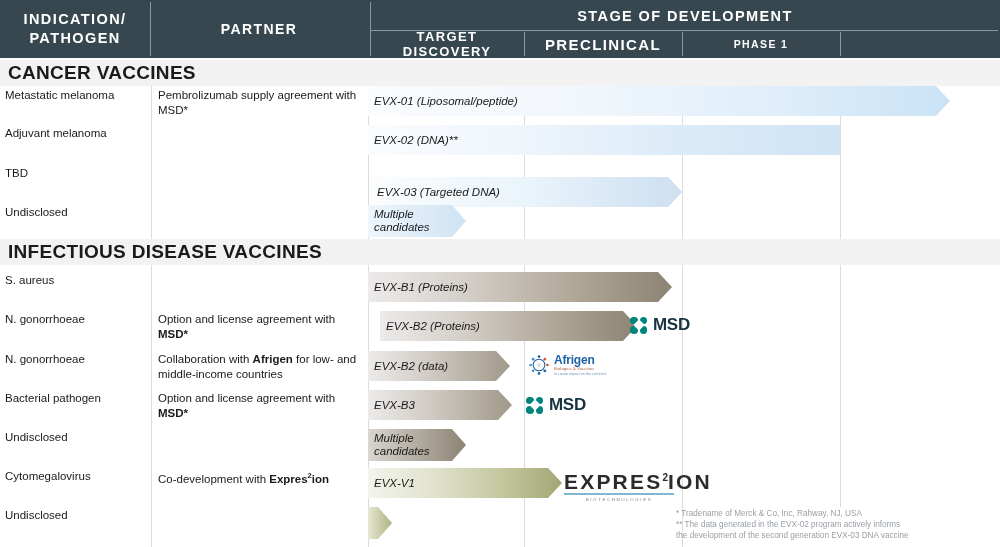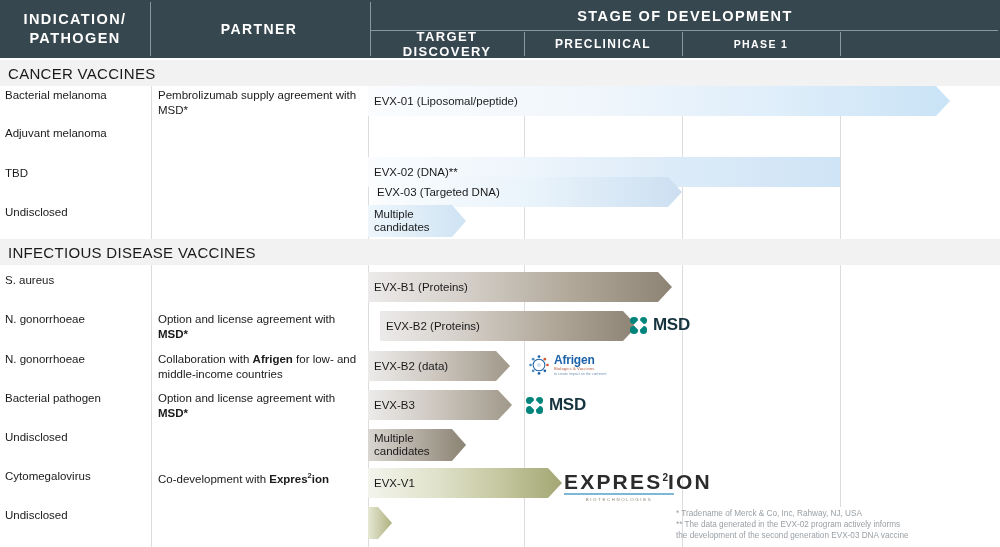--- a/index.html
+++ b/index.html
@@ -30,33 +30,33 @@
     font-weight: bold;
   }
   .hdr-sep { position: absolute; top: 2px; width: 1px; height: 54px; background: #8b999f; }
   .hdr-sep.sub { top: 32px; height: 24px; }
   .hdr-midline { position: absolute; left: 370px; top: 30px; width: 628px; height: 1px; background: #8b999f; }
 
   #hdr-indication { left: 2px; top: 2px; width: 146px; height: 54px; font-size: 14.5px; line-height: 19px; flex-direction: column; }
   #hdr-partner { left: 152px; top: 2px; width: 214px; height: 54px; font-size: 14px; }
   #hdr-stage { left: 372px; top: 2px; width: 626px; height: 28px; font-size: 14.5px; }
   #hdr-td { left: 372px; top: 32px; width: 150px; height: 24px; font-size: 13px; }
-  #hdr-pc { left: 526px; top: 32px; width: 154px; height: 24px; font-size: 12px; }
+  #hdr-pc { left: 526px; top: 32px; width: 154px; height: 24px; font-size: 15px; }
   #hdr-p1 { left: 684px; top: 32px; width: 154px; height: 24px; font-size: 10.5px; }
   #hdr-p2 { left: 842px; top: 32px; width: 156px; height: 24px; font-size: 10.5px; }
 
   
   .section-band {
     position: absolute; left: 0; width: 1000px; height: 26px;
     background: #f2f2f2;
     display: flex; align-items: center;
   }
   .section-band span {
     padding-left: 8px;
-    font-size: 15px; font-weight: normal; color: #1a1a1a;
+    font-size: 19px; font-weight: bold; color: #1a1a1a;
     letter-spacing: 0.3px;
   }
   #band-cancer { top: 60px; }
   #band-infectious { top: 239px; }
 
   
   .vrule { position: absolute; width: 1px; background: #dcdcdc; }
   #v1 { left: 151px; top: 86px; height: 153px; }
   #v1b { left: 151px; top: 265px; height: 282px; }
   #v2 { left: 368px; top: 86px; height: 153px; }
@@ -73,23 +73,23 @@
     position: absolute; left: 5px; width: 144px;
     font-size: 11.5px; color: #1a1a1a; line-height: 14px;
   }
   .partner-label {
     position: absolute; left: 158px; width: 204px;
     font-size: 11.5px; color: #1a1a1a; line-height: 14.5px;
   }
   .partner-label b { font-weight: bold; }
 
   
-  .bar { position: absolute; height: 30px; }
+  .bar { position: absolute; height: 30px; font-style: italic; }
   .bar-blue-light { background: linear-gradient(to right, #fafcfe 0%, #f2f7fc 35%, #dfeefa 70%, #c9e3f6 100%); }
-  .bar-blue-mid   { background: linear-gradient(to right, #fafcfe 0%, #f0f6fc 30%, #dcebf8 65%, #cfe4f6 100%); margin-top: 32px; }
+  .bar-blue-mid   { background: linear-gradient(to right, #fafcfe 0%, #f0f6fc 30%, #dcebf8 65%, #cfe4f6 100%); }
   .bar-blue-short { background: linear-gradient(to right, #fbfdfe 0%, #eaf4fb 50%, #ccdff1 100%); }
   .bar-blue-tiny  { background: linear-gradient(to right, #eef6fc 0%, #cfe3f3 100%); }
   .bar-taupe      { background: linear-gradient(to right, #eceaea 0%, #d6d1cb 30%, #b3aa9c 65%, #8c8374 100%); }
   .bar-taupe-sh   { background: linear-gradient(to right, #ecebea 0%, #cfc9c2 45%, #a09889 100%); }
   .bar-taupe-tiny { background: linear-gradient(to right, #d9d5d0 0%, #8b8373 100%); }
   .bar-olive      { background: linear-gradient(to right, #f3f4ec 0%, #e0e2cb 35%, #c3c69d 70%, #a3a673 100%); padding-left: 16px; }
   .bar-olive-tiny { background: linear-gradient(to right, #e6e8d4 0%, #aeb17f 100%); }
 
   .arrow {
     clip-path: polygon(0 0, calc(100% - 14px) 0, 100% 50%, calc(100% - 14px) 100%, 0 100%);
@@ -181,21 +181,21 @@
   <div class="section-band" id="band-cancer">
     <span>CANCER VACCINES</span>
   </div>
 
   <div class="vrule" id="v1"></div>
   <div class="vrule" id="v2"></div>
   <div class="vrule" id="v3"></div>
   <div class="vrule" id="v4"></div>
   <div class="vrule" id="v5"></div>
 
-  <div class="ind-label" style="top:88px;">Bacterial melanoma</div>
+  <div class="ind-label" style="top:88px;">Metastatic melanoma</div>
   <div class="partner-label" style="top:88px;">Pembrolizumab supply agreement with MSD*</div>
   <div class="bar bar-blue-light arrow" style="left:368px; top:86px; width:582px;">
     <div class="bar-label">EVX-01 (Liposomal/peptide)</div>
   </div>
 
   <div class="ind-label" style="top:126px;">Adjuvant melanoma</div>
   <div class="bar bar-blue-mid flat" style="left:368px; top:125px; width:472px;">
     <div class="bar-label">EVX-02 (DNA)**</div>
   </div>
 

